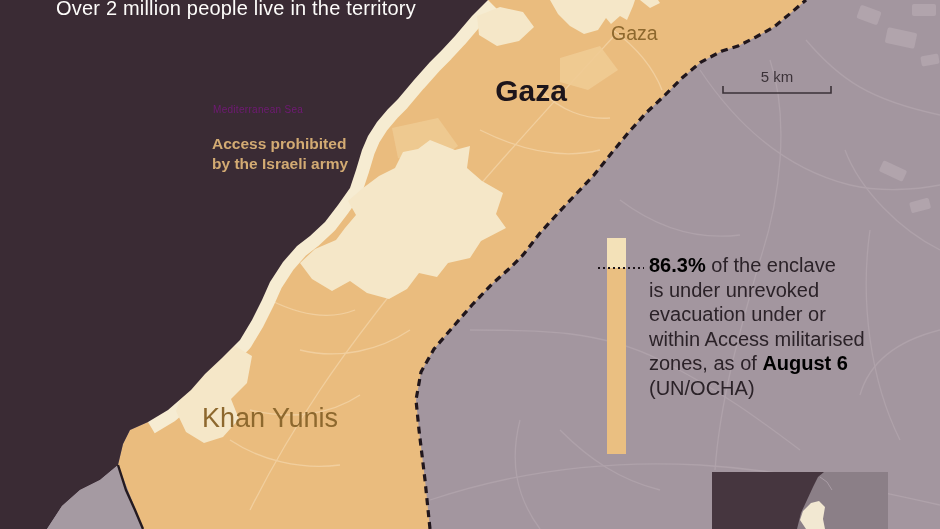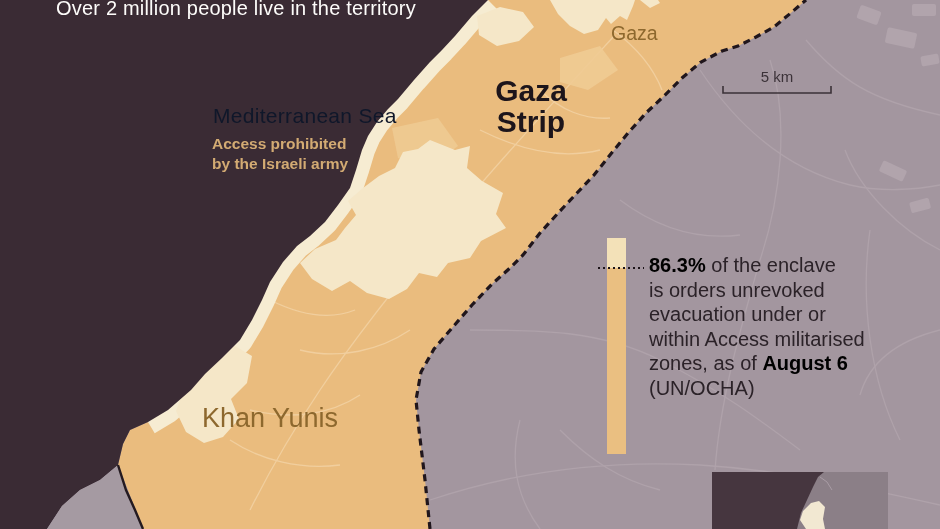--- a/index.html
+++ b/index.html
@@ -4,21 +4,21 @@
 <style>
   html,body{margin:0;padding:0;background:#111;}
   .stage{
     position:relative;width:940px;height:529px;overflow:hidden;
     font-family:"Liberation Sans",sans-serif;
     background:#a3969f;
   }
   .stage svg{position:absolute;left:0;top:0;}
   .lbl{position:absolute;white-space:nowrap;}
   .title{left:56px;top:-3px;font-size:20px;color:#fdfcfa;letter-spacing:.2px;}
-  .sea-label{left:213px;top:104px;font-size:21px;color:#0f172a;letter-spacing:.3px;}
+  .sea-label{left:213px;top:104px;font-size:10px;color:#701a75;letter-spacing:.3px;}
   .access-note{left:212px;top:134px;font-size:15.5px;line-height:19.5px;color:#d3ab73;font-weight:bold;}
   .region-label{left:461px;top:75px;width:140px;text-align:center;
     font-size:30px;line-height:31px;font-weight:bold;color:#1d151b;}
   .city{color:#8d682e;}
   .gaza-city{left:611px;top:22px;font-size:19.5px;}
   .deir{left:346px;top:235px;font-size:17.5px;line-height:20px;}
   .khan{left:202px;top:403px;font-size:27px;}
   .scale-label{left:723px;top:68px;width:108px;text-align:center;font-size:15px;color:#3b3238;}
   .callout{left:649px;top:253px;font-size:20px;line-height:24.6px;color:#2b2228;}
   .callout b{font-weight:bold;color:#000000;}
@@ -133,32 +133,31 @@
 
   <div class="lbl sea-label">Mediterranean Sea</div>
 
   <div class="lbl access-note">
     <div>Access prohibited</div>
     <div>by the Israeli army</div>
   </div>
 
   <div class="lbl region-label">
     <div>Gaza</div>
-    <div>Strip</div>
   </div>
 
   <div class="lbl city gaza-city">Gaza</div>
 
 
   <div class="lbl city khan">Khan Yunis</div>
 
   <div class="lbl scale-label">5 km</div>
 
   <div class="lbl callout">
     <div><b>86.3%</b><span> of the enclave</span></div>
-    <div>is orders unrevoked</div>
+    <div>is under unrevoked</div>
     <div>evacuation under or</div>
     <div>within Access militarised</div>
     <div><span>zones, as of </span><b>August 6</b></div>
     <div>(UN/OCHA)</div>
   </div>
 
 </div>
 
 </body></html>

